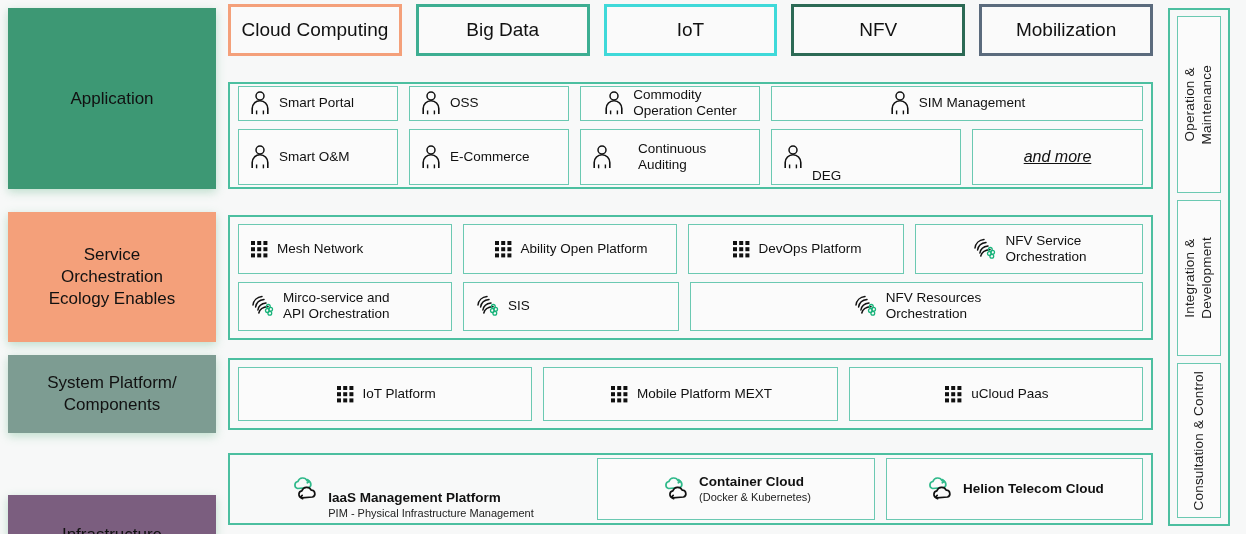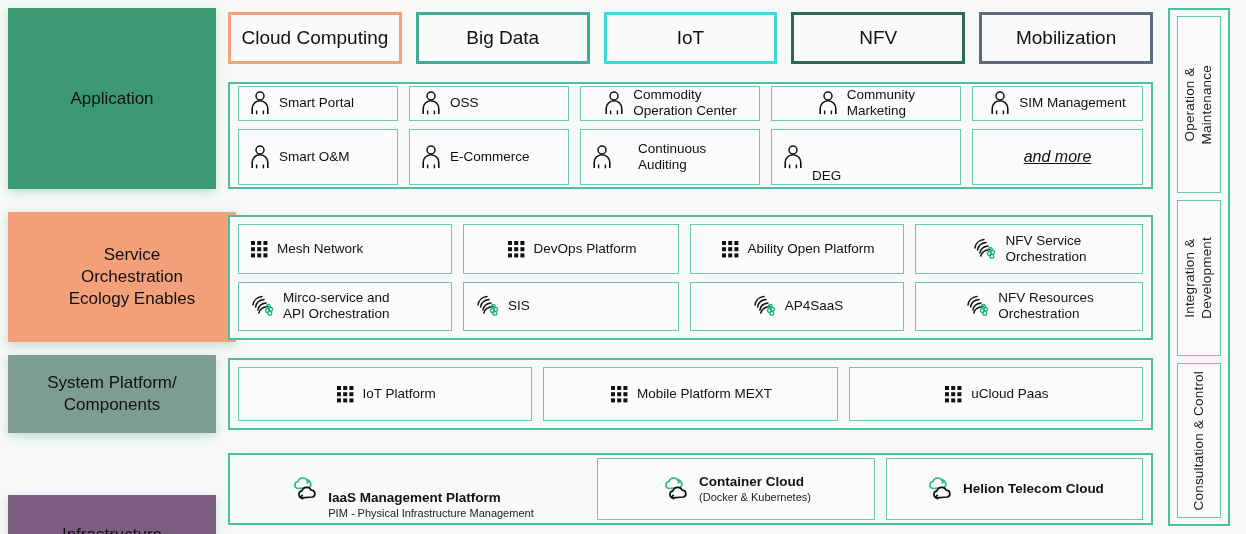--- a/index.html
+++ b/index.html
@@ -38,21 +38,21 @@
   .rail-cell span{
     writing-mode:vertical-rl;transform:rotate(180deg);
     font-size:13.5px;text-align:center;line-height:1.25;letter-spacing:.2px;
     white-space:pre-line;
   }
   .rc-0{height:180px;}
   .rc-1{height:159px;}
   .rc-2{height:158px;}
 
   
-  .tagrow{position:absolute;top:12px;left:228px;width:925px;height:52px;display:flex;gap:14px;}
+  .tagrow{position:absolute;top:4px;left:228px;width:925px;height:52px;display:flex;gap:14px;}
   .tag{
     flex:1;border:3px solid #888;background:#fafafa;
     display:flex;align-items:center;justify-content:center;
     font-size:19px;color:#111;box-sizing:border-box;
   }
 
   
   .panel{
     position:absolute;border:2px solid #4cbfa0;background:#f8f9f9;
     box-sizing:border-box;
@@ -101,21 +101,21 @@
   .ico{flex:0 0 auto;display:block;}
 </style>
 </head>
 <body>
 
 <div id="stage">
 
   <div class="layer-label ll-app" style="background: rgb(61, 152, 116);">
     <span style="white-space:pre-line">Application</span>
   </div>
-  <div class="layer-label ll-svc" style="background: rgb(244, 160, 122); padding-left: 20px;">
+  <div class="layer-label ll-svc" style="background: rgb(244, 160, 122);">
     <span style="white-space:pre-line">Service
 Orchestration
 Ecology Enables</span>
   </div>
   <div class="layer-label ll-sys" style="background: rgb(125, 156, 146);">
     <span style="white-space:pre-line">System Platform/
 Components</span>
   </div>
   <div class="layer-label ll-inf" style="background: rgb(123, 94, 127);">
     <span style="white-space:pre-line">Infrastructure</span>
@@ -163,30 +163,20 @@
           <div class="cell app-c center">
             <svg class="ico" width="22" height="26" viewBox="0 0 22 26">
               <circle cx="11" cy="6" r="4" fill="none" stroke="#111" stroke-width="1.5"></circle>
               <path d="M3.2 24 V18.5 A7.8 7.8 0 0 1 18.8 18.5 V24" fill="none" stroke="#111" stroke-width="1.6"></path>
               <line x1="7.6" y1="20.5" x2="7.6" y2="24.3" stroke="#111" stroke-width="1.4"></line>
               <line x1="14.4" y1="20.5" x2="14.4" y2="24.3" stroke="#111" stroke-width="1.4"></line>
             </svg>
             <div class="ctext" style="white-space: pre-line;">Commodity
 Operation Center</div>
           </div>
-          <div class="cell app-d center">
-            <svg class="ico" width="22" height="26" viewBox="0 0 22 26">
-              <circle cx="11" cy="6" r="4" fill="none" stroke="#111" stroke-width="1.5"></circle>
-              <path d="M3.2 24 V18.5 A7.8 7.8 0 0 1 18.8 18.5 V24" fill="none" stroke="#111" stroke-width="1.6"></path>
-              <line x1="7.6" y1="20.5" x2="7.6" y2="24.3" stroke="#111" stroke-width="1.4"></line>
-              <line x1="14.4" y1="20.5" x2="14.4" y2="24.3" stroke="#111" stroke-width="1.4"></line>
-            </svg>
-            <div class="ctext" style="white-space: pre-line;">Community
-Marketing</div>
-          </div>
           <div class="cell app-e center">
             <svg class="ico" width="22" height="26" viewBox="0 0 22 26">
               <circle cx="11" cy="6" r="4" fill="none" stroke="#111" stroke-width="1.5"></circle>
               <path d="M3.2 24 V18.5 A7.8 7.8 0 0 1 18.8 18.5 V24" fill="none" stroke="#111" stroke-width="1.6"></path>
               <line x1="7.6" y1="20.5" x2="7.6" y2="24.3" stroke="#111" stroke-width="1.4"></line>
               <line x1="14.4" y1="20.5" x2="14.4" y2="24.3" stroke="#111" stroke-width="1.4"></line>
             </svg>
             <div class="ctext" style="white-space: pre-line;">SIM Management</div>
           </div>
         </div>
@@ -244,47 +234,47 @@
               <rect x="14.4" y="2" width="4" height="4" fill="#111"></rect>
               <rect x="2" y="8.2" width="4" height="4" fill="#111"></rect>
               <rect x="8.2" y="8.2" width="4" height="4" fill="#111"></rect>
               <rect x="14.4" y="8.2" width="4" height="4" fill="#111"></rect>
               <rect x="2" y="14.4" width="4" height="4" fill="#111"></rect>
               <rect x="8.2" y="14.4" width="4" height="4" fill="#111"></rect>
               <rect x="14.4" y="14.4" width="4" height="4" fill="#111"></rect>
             </svg>
             <div class="ctext" style="white-space: pre-line;">Mesh Network</div>
           </div>
+          <div class="cell svc-c center">
+            <svg class="ico" width="20" height="20" viewBox="0 0 20 20">
+              <rect x="2" y="2" width="4" height="4" fill="#111"></rect>
+              <rect x="8.2" y="2" width="4" height="4" fill="#111"></rect>
+              <rect x="14.4" y="2" width="4" height="4" fill="#111"></rect>
+              <rect x="2" y="8.2" width="4" height="4" fill="#111"></rect>
+              <rect x="8.2" y="8.2" width="4" height="4" fill="#111"></rect>
+              <rect x="14.4" y="8.2" width="4" height="4" fill="#111"></rect>
+              <rect x="2" y="14.4" width="4" height="4" fill="#111"></rect>
+              <rect x="8.2" y="14.4" width="4" height="4" fill="#111"></rect>
+              <rect x="14.4" y="14.4" width="4" height="4" fill="#111"></rect>
+            </svg>
+            <div class="ctext" style="white-space: pre-line;">Ability Open Platform</div>
+          </div>
           <div class="cell svc-b center">
             <svg class="ico" width="20" height="20" viewBox="0 0 20 20">
               <rect x="2" y="2" width="4" height="4" fill="#111"></rect>
               <rect x="8.2" y="2" width="4" height="4" fill="#111"></rect>
               <rect x="14.4" y="2" width="4" height="4" fill="#111"></rect>
               <rect x="2" y="8.2" width="4" height="4" fill="#111"></rect>
               <rect x="8.2" y="8.2" width="4" height="4" fill="#111"></rect>
               <rect x="14.4" y="8.2" width="4" height="4" fill="#111"></rect>
               <rect x="2" y="14.4" width="4" height="4" fill="#111"></rect>
               <rect x="8.2" y="14.4" width="4" height="4" fill="#111"></rect>
               <rect x="14.4" y="14.4" width="4" height="4" fill="#111"></rect>
             </svg>
             <div class="ctext" style="white-space: pre-line;">DevOps Platform</div>
-          </div>
-          <div class="cell svc-c center">
-            <svg class="ico" width="20" height="20" viewBox="0 0 20 20">
-              <rect x="2" y="2" width="4" height="4" fill="#111"></rect>
-              <rect x="8.2" y="2" width="4" height="4" fill="#111"></rect>
-              <rect x="14.4" y="2" width="4" height="4" fill="#111"></rect>
-              <rect x="2" y="8.2" width="4" height="4" fill="#111"></rect>
-              <rect x="8.2" y="8.2" width="4" height="4" fill="#111"></rect>
-              <rect x="14.4" y="8.2" width="4" height="4" fill="#111"></rect>
-              <rect x="2" y="14.4" width="4" height="4" fill="#111"></rect>
-              <rect x="8.2" y="14.4" width="4" height="4" fill="#111"></rect>
-              <rect x="14.4" y="14.4" width="4" height="4" fill="#111"></rect>
-            </svg>
-            <div class="ctext" style="white-space: pre-line;">Ability Open Platform</div>
           </div>
           <div class="cell svc-d center">
             <svg class="ico" width="26" height="24" viewBox="0 0 26 24">
               <path d="M13 2.5 C8 3 4.5 6.5 4 11" fill="none" stroke="#111" stroke-width="1.5" stroke-linecap="round"></path>
               <path d="M15 5.5 C10.5 6 7.2 9 6.6 13" fill="none" stroke="#111" stroke-width="1.5" stroke-linecap="round"></path>
               <path d="M17 9 C12.5 9.6 9.4 12.4 8.9 16" fill="none" stroke="#111" stroke-width="1.5" stroke-linecap="round"></path>
               <path d="M19 12.5 C14 13 10.6 15.6 9.8 19" fill="none" stroke="#111" stroke-width="1.5" stroke-linecap="round"></path>
               <circle cx="19.3" cy="12.4" r="1.9" fill="none" stroke="#18b37a" stroke-width="1.3"></circle>
               <circle cx="21.6" cy="15.2" r="1.9" fill="none" stroke="#18b37a" stroke-width="1.3"></circle>
               <circle cx="18.4" cy="16.6" r="1.9" fill="none" stroke="#18b37a" stroke-width="1.3"></circle>
@@ -315,33 +305,20 @@
               <path d="M15 5.5 C10.5 6 7.2 9 6.6 13" fill="none" stroke="#111" stroke-width="1.5" stroke-linecap="round"></path>
               <path d="M17 9 C12.5 9.6 9.4 12.4 8.9 16" fill="none" stroke="#111" stroke-width="1.5" stroke-linecap="round"></path>
               <path d="M19 12.5 C14 13 10.6 15.6 9.8 19" fill="none" stroke="#111" stroke-width="1.5" stroke-linecap="round"></path>
               <circle cx="19.3" cy="12.4" r="1.9" fill="none" stroke="#18b37a" stroke-width="1.3"></circle>
               <circle cx="21.6" cy="15.2" r="1.9" fill="none" stroke="#18b37a" stroke-width="1.3"></circle>
               <circle cx="18.4" cy="16.6" r="1.9" fill="none" stroke="#18b37a" stroke-width="1.3"></circle>
               <circle cx="20.8" cy="19.3" r="1.9" fill="none" stroke="#18b37a" stroke-width="1.3"></circle>
             </svg>
             <div class="ctext" style="white-space: pre-line;">SIS</div>
           </div>
-          <div class="cell svc-c center">
-            <svg class="ico" width="26" height="24" viewBox="0 0 26 24">
-              <path d="M13 2.5 C8 3 4.5 6.5 4 11" fill="none" stroke="#111" stroke-width="1.5" stroke-linecap="round"></path>
-              <path d="M15 5.5 C10.5 6 7.2 9 6.6 13" fill="none" stroke="#111" stroke-width="1.5" stroke-linecap="round"></path>
-              <path d="M17 9 C12.5 9.6 9.4 12.4 8.9 16" fill="none" stroke="#111" stroke-width="1.5" stroke-linecap="round"></path>
-              <path d="M19 12.5 C14 13 10.6 15.6 9.8 19" fill="none" stroke="#111" stroke-width="1.5" stroke-linecap="round"></path>
-              <circle cx="19.3" cy="12.4" r="1.9" fill="none" stroke="#18b37a" stroke-width="1.3"></circle>
-              <circle cx="21.6" cy="15.2" r="1.9" fill="none" stroke="#18b37a" stroke-width="1.3"></circle>
-              <circle cx="18.4" cy="16.6" r="1.9" fill="none" stroke="#18b37a" stroke-width="1.3"></circle>
-              <circle cx="20.8" cy="19.3" r="1.9" fill="none" stroke="#18b37a" stroke-width="1.3"></circle>
-            </svg>
-            <div class="ctext" style="white-space: pre-line;">AP4SaaS</div>
-          </div>
           <div class="cell svc-d center">
             <svg class="ico" width="26" height="24" viewBox="0 0 26 24">
               <path d="M13 2.5 C8 3 4.5 6.5 4 11" fill="none" stroke="#111" stroke-width="1.5" stroke-linecap="round"></path>
               <path d="M15 5.5 C10.5 6 7.2 9 6.6 13" fill="none" stroke="#111" stroke-width="1.5" stroke-linecap="round"></path>
               <path d="M17 9 C12.5 9.6 9.4 12.4 8.9 16" fill="none" stroke="#111" stroke-width="1.5" stroke-linecap="round"></path>
               <path d="M19 12.5 C14 13 10.6 15.6 9.8 19" fill="none" stroke="#111" stroke-width="1.5" stroke-linecap="round"></path>
               <circle cx="19.3" cy="12.4" r="1.9" fill="none" stroke="#18b37a" stroke-width="1.3"></circle>
               <circle cx="21.6" cy="15.2" r="1.9" fill="none" stroke="#18b37a" stroke-width="1.3"></circle>
               <circle cx="18.4" cy="16.6" r="1.9" fill="none" stroke="#18b37a" stroke-width="1.3"></circle>
               <circle cx="20.8" cy="19.3" r="1.9" fill="none" stroke="#18b37a" stroke-width="1.3"></circle>

